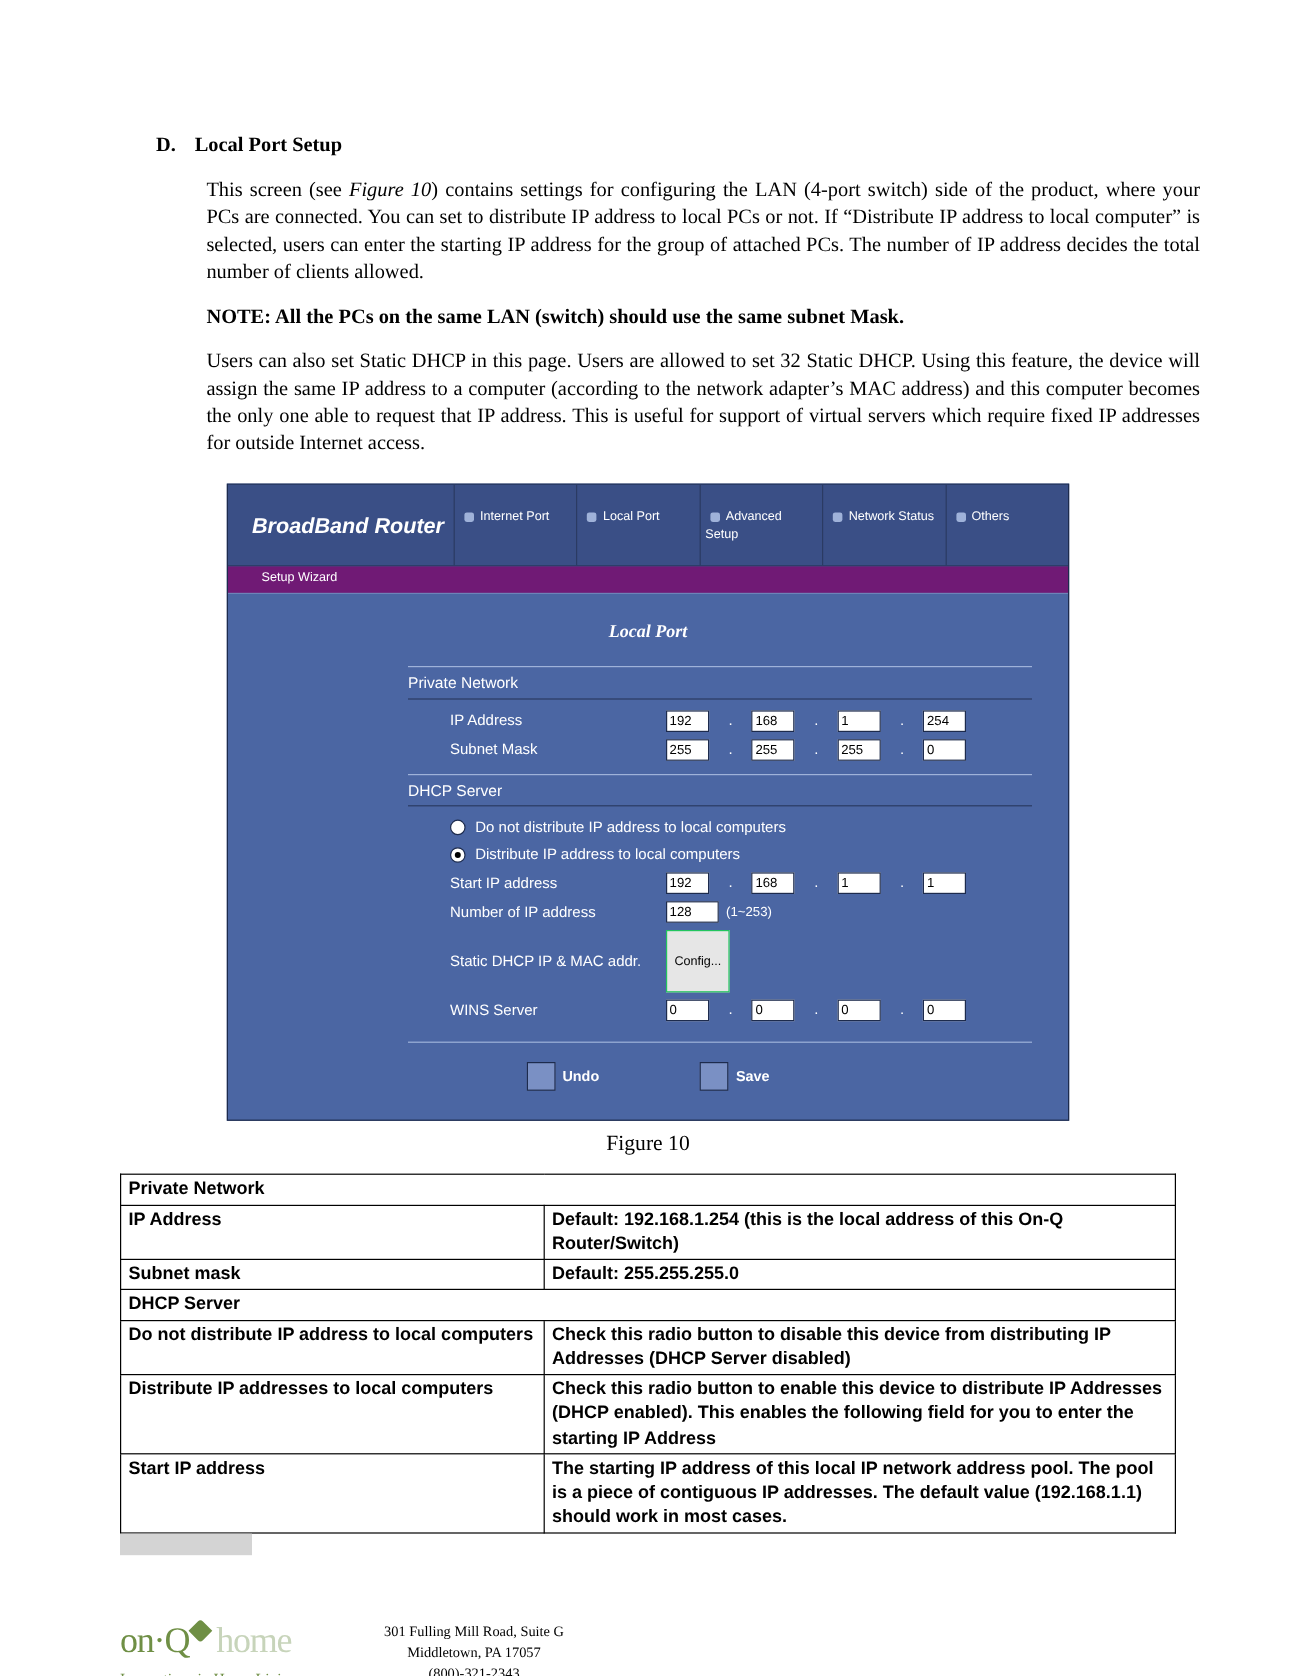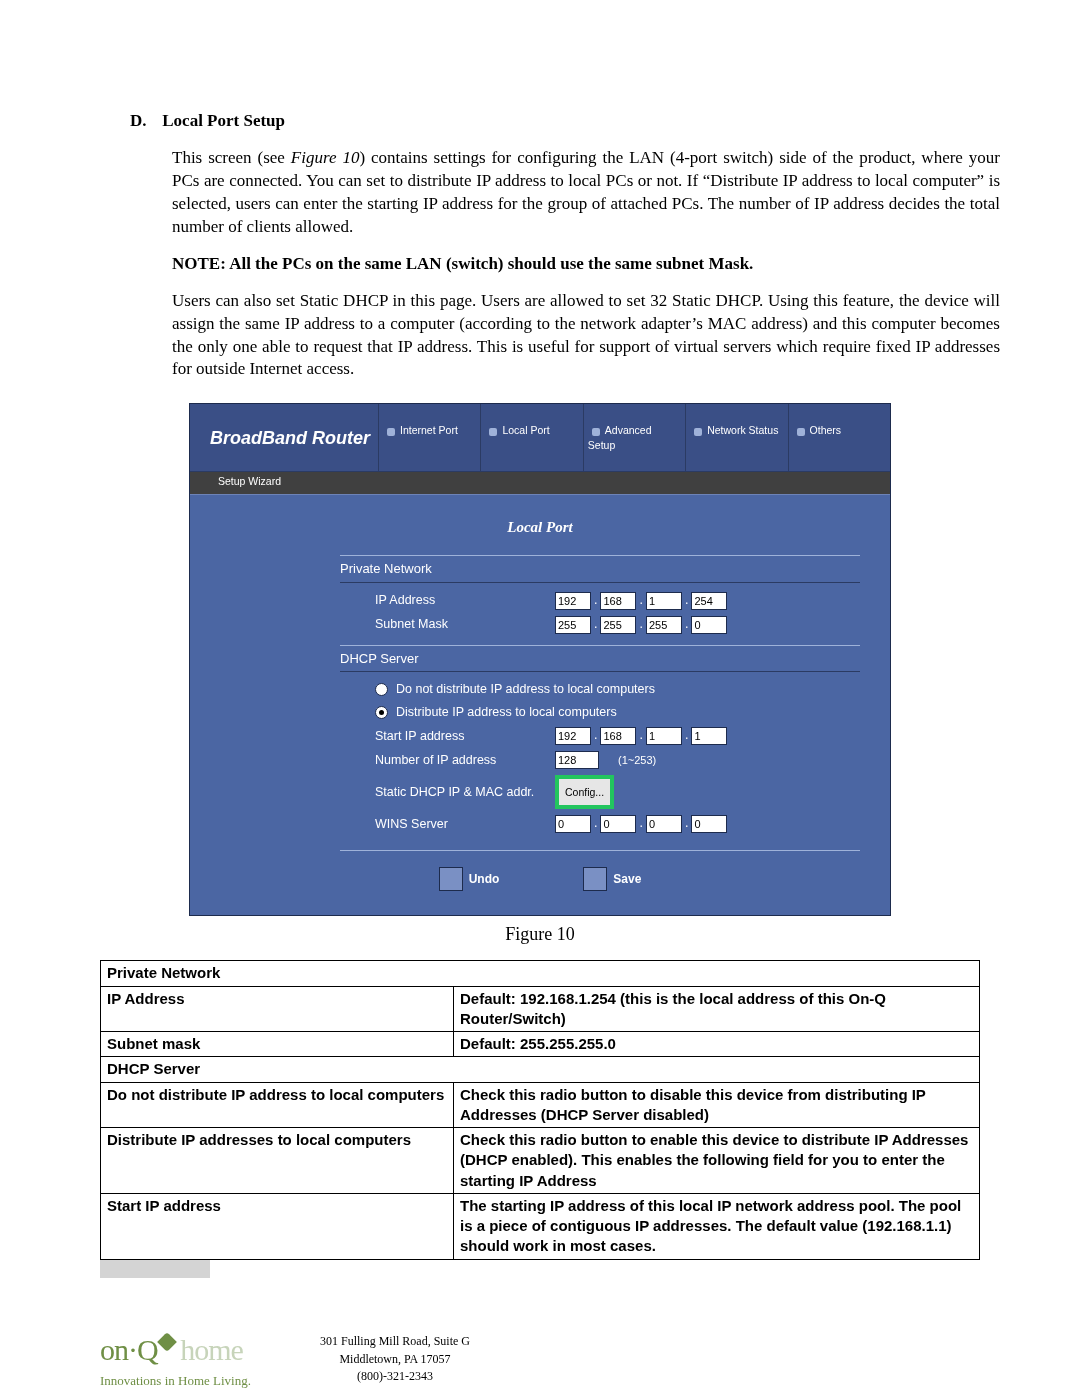--- a/index.html
+++ b/index.html
@@ -78,21 +78,21 @@
     width: 8px; height: 8px;
     background: #9fb2d9;
     border-radius: 2px;
     margin: 0 5px 0 4px;
     vertical-align: middle;
   }
   .wizard-bar {
     padding: 2px 12px 6px 28px;
     font-size: 10.5px;
     border-bottom: 1px solid #6d83b7;
-    background: #404040;
+    background: #701a75;
   }
   .router-body {
     padding: 10px 30px 22px 30px;
   }
   .panel-title {
     text-align: center;
     font-style: italic;
     font-weight: bold;
     font-size: 15px;
     padding: 12px 0 10px 0;
@@ -129,43 +129,43 @@
     border: 1px solid #1d2b4d;
     background: #fff;
     display: inline-flex;
     align-items: center;
     justify-content: center;
   }
   .radio-dot.sel::after {
     content:"";
     width:5px;height:5px;border-radius:50%;background:#000;
   }
-  .ip-boxes { display: flex; gap: 3px; }
+  .ip-boxes { display: flex; gap: 16px; }
   .ip-boxes input {
     width: 30px; height: 16px;
     font-size: 11px;
     border: 1px solid #1d2b4d;
     text-align: left;
     padding: 0 2px;
   }
   .dot { color:#fff; }
   .num-box {
     width: 38px; height: 16px;
     font-size: 11px;
     border: 1px solid #1d2b4d;
     padding: 0 2px;
   }
-  .hint { margin-left: 19px; font-size: 11px;}
+  .hint { margin-left: 6px; font-size: 11px;}
   .cfg-btn {
     font-family: Arial;
     font-size: 10.5px;
     background: #e6e6e6;
     color:#000;
-    border:4px solid #22c55e;
-    padding: 7px 6px;
+    border:1px solid #22c55e;
+    padding: 19px 6px;
     cursor:pointer;
   }
   .sep-line {
     border-top: 1px solid #9fb2d9;
     margin: 14px 0 10px 120px;
   }
   .btn-row {
     display:flex;
     justify-content:center;
     gap:84px;

